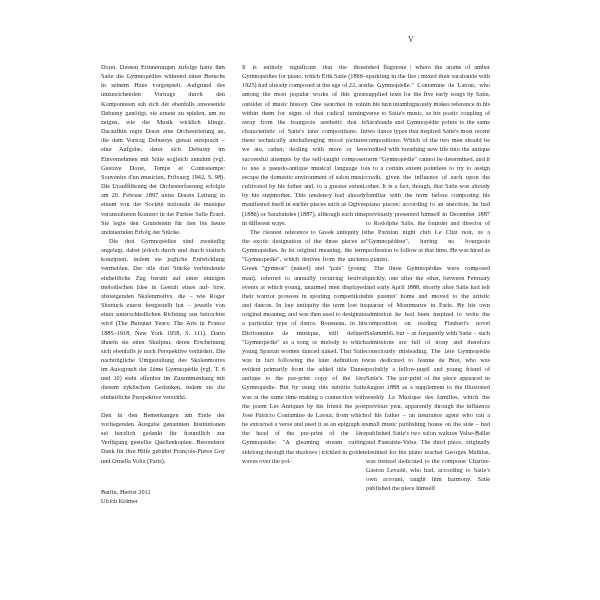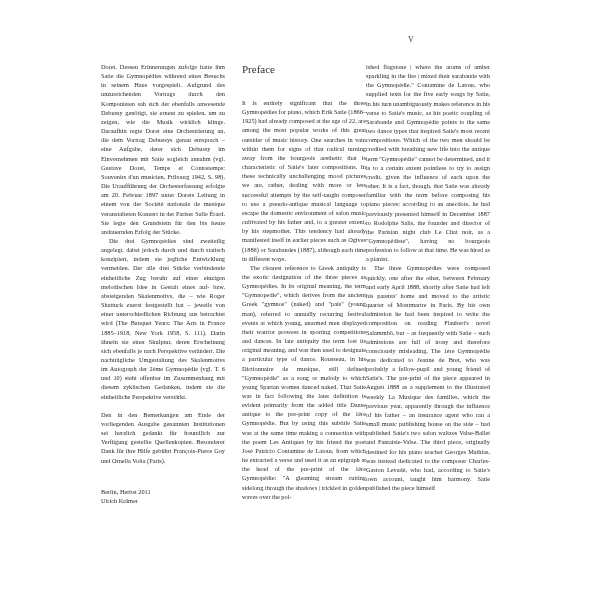--- a/index.html
+++ b/index.html
@@ -37,21 +37,20 @@
   <p>Doret. Dessen Erinnerungen zufolge hatte ihm Satie die Gymnopédies während eines Besuchs in seinem Haus vorgespielt. Aufgrund des unzureichenden Vortrags durch den Komponisten sah sich der ebenfalls anwesende Debussy genötigt, sie erneut zu spielen, um zu zeigen, wie die Musik wirklich klinge. Daraufhin regte Doret eine Orchestrierung an, die dem Vortrag Debussys genau entsprach – eine Aufgabe, derer sich Debussy im Einvernehmen mit Satie sogleich annahm (vgl. Gustave Doret, Temps et Contretemps: Souvenirs d'un musicien, Fribourg 1942, S. 98). Die Uraufführung der Orchesterfassung erfolgte am 20. Februar 1897 unter Dorets Leitung in einem von der Société nationale de musique veranstalteten Konzert in der Pariser Salle Érard. Sie legte den Grundstein für den bis heute andauernden Erfolg der Stücke.</p>
   <p class="indent">Die drei Gymnopédies sind zweiteilig angelegt, dabei jedoch durch und durch statisch konzipiert, indem sie jegliche Entwicklung vermeiden. Der alle drei Stücke verbindende einheitliche Zug beruht auf einer einzigen melodischen Idee in Gestalt eines auf- bzw. absteigenden Skalenmotivs, die – wie Roger Shattuck zuerst festgestellt hat – jeweils von einer unterschiedlichen Richtung aus betrachtet wird (The Banquet Years: The Arts in France 1885–1918, New York 1958, S. 111). Darin ähneln sie einer Skulptur, deren Erscheinung sich ebenfalls je nach Perspektive verändert. Die nachträgliche Umgestaltung des Skalenmotivs im Autograph der 2ème Gymnopédie (vgl. T. 6 und 10) steht offenbar im Zusammenhang mit diesem zyklischen Gedanken, indem sie die einheitliche Perspektive verstärkt.</p>
   <p class="gap">Den in den Bemerkungen am Ende der vorliegenden Ausgabe genannten Institutionen sei herzlich gedankt für freundlich zur Verfügung gestellte Quellenkopien. Besonderer Dank für ihre Hilfe gebührt François-Pierre Goy und Ornella Volta (Paris).</p>
   <div class="sig">
     <div>Berlin, Herbst 2011</div>
     <div>Ulrich Krämer</div>
   </div>
 </div>
 
 <div class="col col-mid">
-  <h1 class="heading">Preface</h1>
   <p>It is entirely significant that the three Gymnopédies for piano, which Erik Satie (1866–1925) had already composed at the age of 22, are among the most popular works of this great outsider of music history. One searches in vain within them for signs of that radical turning away from the bourgeois aesthetic that is characteristic of Satie's later compositions. In these technically unchallenging mood pictures we are, rather, dealing with more or less successful attempts by the self-taught composer to use a pseudo-antique musical language to escape the domestic environment of salon music cultivated by his father and, to a greater extent, by his stepmother. This tendency had already manifested itself in earlier pieces such as Ogives (1886) or Sarabandes (1887), although each time in different ways.</p>
   <p class="indent">The clearest reference to Greek antiquity is the exotic designation of the three pieces as Gymnopédies. In its original meaning, the term "Gymnopedie", which derives from the ancient Greek "gymnos" (naked) and "pais" (young man), referred to annually recurring festival events at which young, unarmed men displayed their warrior prowess in sporting competitions and dances. In late antiquity the term lost its original meaning, and was then used to designate a particular type of dance. Rousseau, in his Dictionnaire de musique, still defined "Gymnopédie" as a song or melody to which young Spartan women danced naked. That Satie was in fact following the later definition is evident primarily from the added title Danse antique to the pre-print copy of the 1ère Gymnopédie. But by using this subtitle Satie was at the same time making a connection with the poem Les Antiques by his friend the poet José Patricio Contamine de Latour, from which he extracted a verse and used it as an epigraph at the head of the pre-print of the 1ère Gymnopédie: "A gleaming stream cutting sidelong through the shadows | trickled in golden waves over the pol-</p>
 </div>
 
 <div class="col col-right">
   <p>ished flagstone | where the atoms of amber sparkling in the fire | mixed their sarabande with the Gymnopédie." Contamine de Latour, who supplied texts for the five early songs by Satie, in his turn unambiguously makes reference in his verse to Satie's music, as his poetic coupling of Sarabande and Gymnopédie points to the same two dance types that inspired Satie's most recent compositions. Which of the two men should be credited with breathing new life into the antique term "Gymnopédie" cannot be determined, and it is to a certain extent pointless to try to assign credit, given the influence of each upon the other. It is a fact, though, that Satie was already familiar with the term before composing his piano pieces: according to an anecdote, he had previously presented himself in December 1887 to Rodolphe Salis, the founder and director of the Parisian night club Le Chat noir, as a "Gymnopédiste", having no bourgeois profession to follow at that time. He was hired as a pianist.</p>
   <p class="indent">The three Gymnopédies were composed quickly, one after the other, between February and early April 1888, shortly after Satie had left his parents' home and moved to the artistic quarter of Montmartre in Paris. By his own admission he had been inspired to write the composition on reading Flaubert's novel Salammbô, but – as frequently with Satie – such admissions are full of irony and therefore consciously misleading. The 1ère Gymnopédie was dedicated to Jeanne de Bret, who was probably a fellow-pupil and young friend of Satie's. The pre-print of the piece appeared in August 1888 as a supplement to the illustrated weekly La Musique des familles, which the previous year, apparently through the influence of his father – an insurance agent who ran a small music publishing house on the side – had published Satie's two salon waltzes Valse-Ballet and Fantaisie-Valse. The third piece, originally destined for his piano teacher Georges Mathias, was instead dedicated to the composer Charles-Gaston Levadé, who had, according to Satie's own account, taught him harmony. Satie published the piece himself</p>
 </div>
 
 </body></html>

